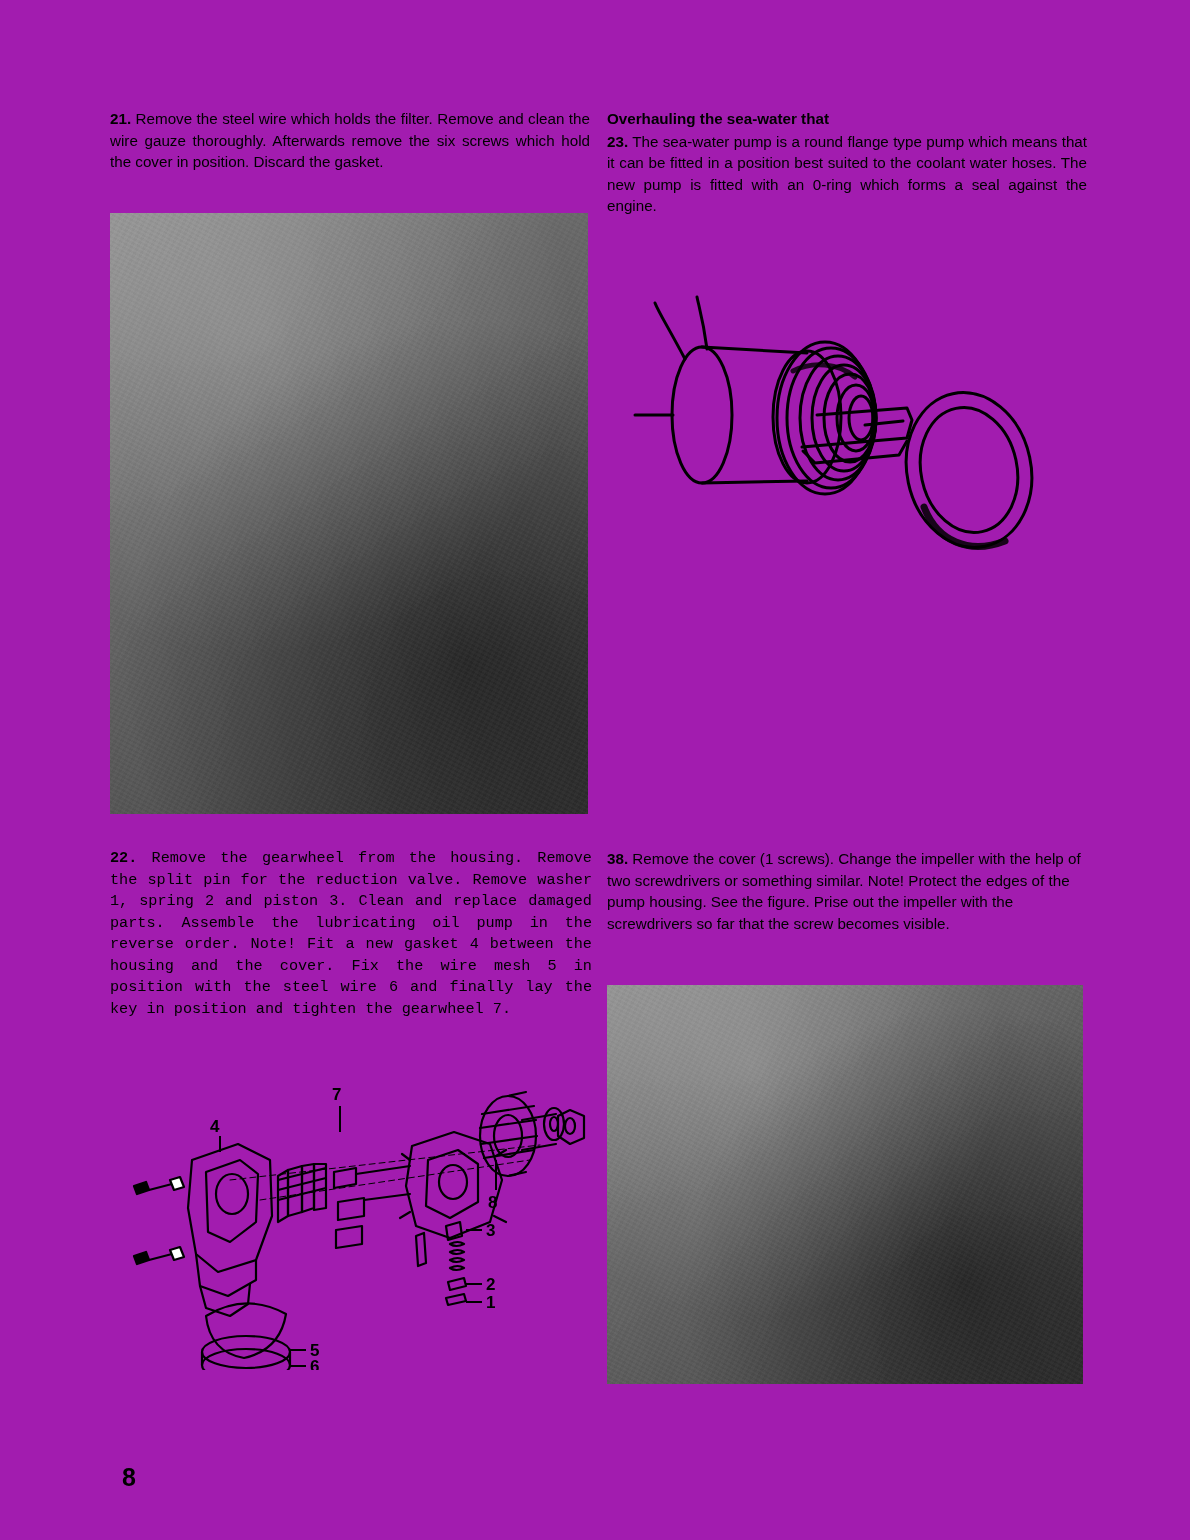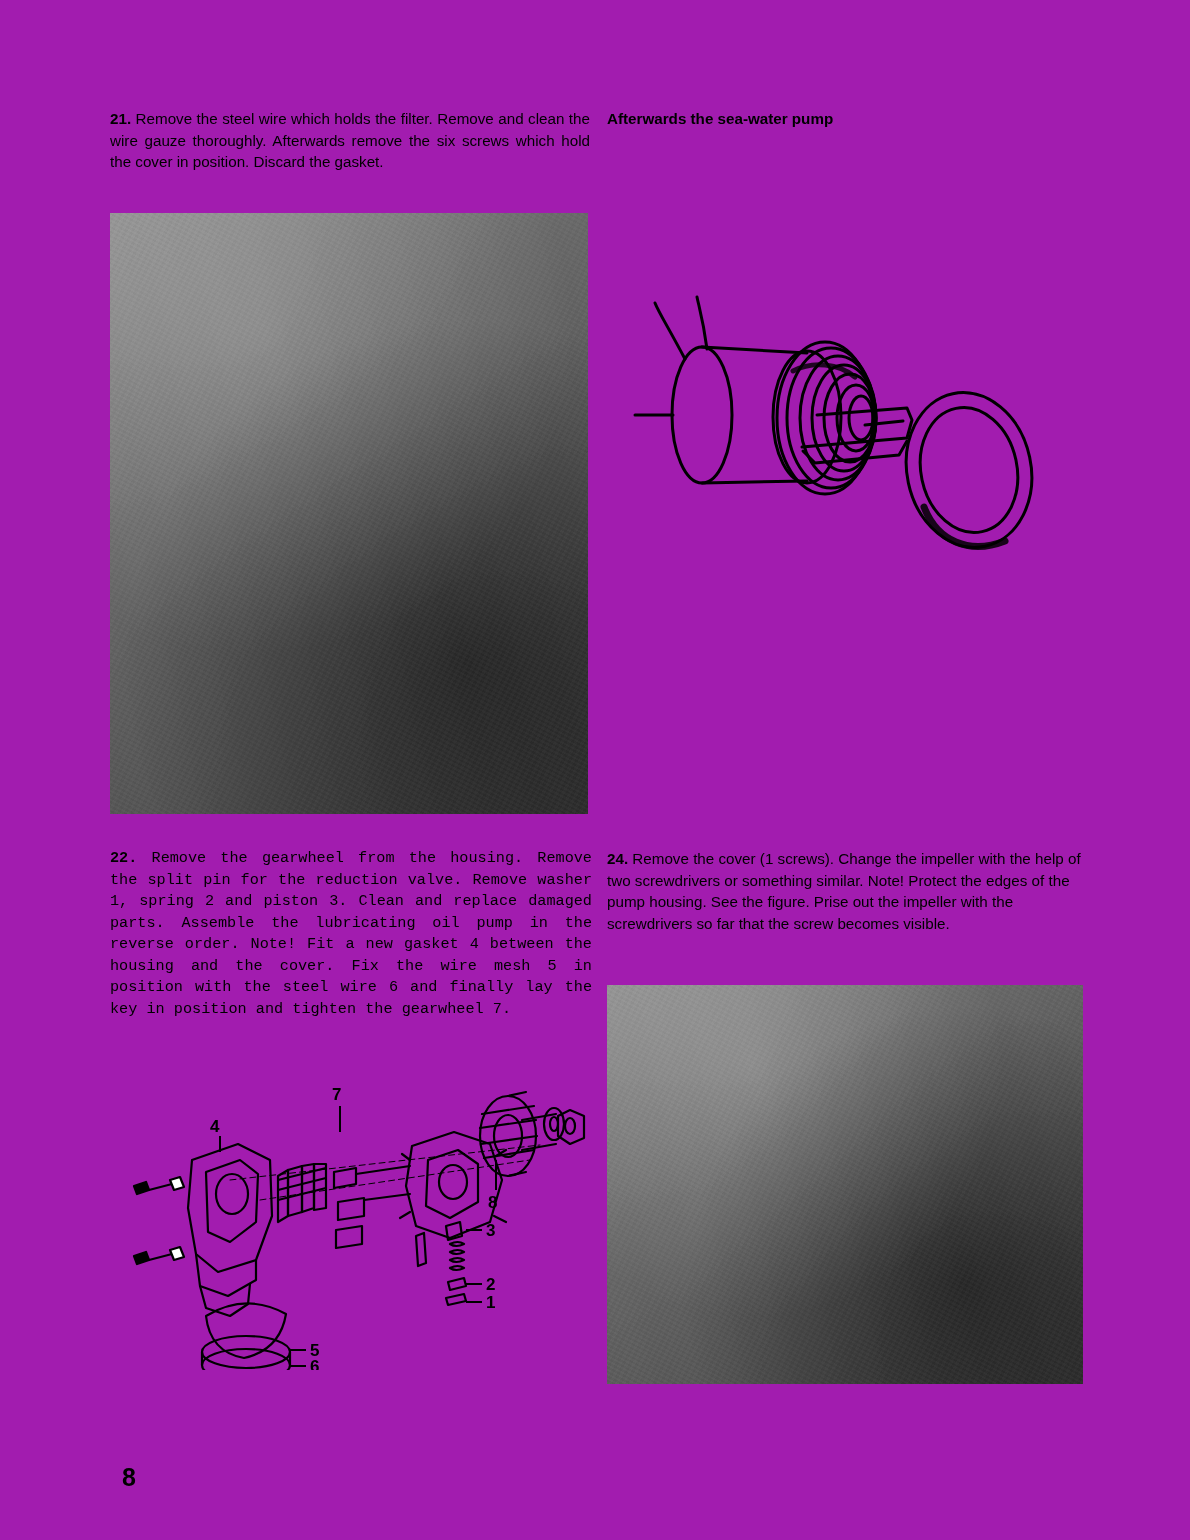--- a/index.html
+++ b/index.html
@@ -180,21 +180,22 @@
       <path d="M150 660 L478 625 L478 680 L150 720 Z" fill="#6f6f6f"></path>
       <path d="M200 700 L478 660 L478 700 L210 740 Z" fill="#4e4e4e"></path>
       <path d="M250 745 L478 700 L478 760 L260 800 Z" fill="#3f3f3f"></path>
 
       <rect x="0" y="0" width="478" height="601" fill="url(#vign)"></rect>
     </svg>
     <div class="grain"></div>
   </div>
 
   <div class="col col-right">
-    <p class="head">Afterwards the sea-water pump</p>
+    <p class="head">Overhauling the sea-water that</p>
+    <p class="para"><b>23.</b> <span>The sea-water pump is a round flange type pump which means that it can be fitted in a position best suited to the coolant water hoses. The new pump is fitted with an 0-ring which forms a seal against the engine.</span></p>
   </div>
 
   <div class="fig-23">
     <svg width="478" height="330" viewBox="0 0 478 330">
       <g fill="none" stroke="#000" stroke-width="3" stroke-linecap="round" stroke-linejoin="round">
 
         <ellipse cx="95" cy="140" rx="30" ry="68"></ellipse>
         <path d="M95 72 L200 78"></path>
         <path d="M95 208 L200 206"></path>
         <ellipse cx="200" cy="142" rx="34" ry="66"></ellipse>
@@ -222,21 +223,21 @@
       <path d="M317 232 C330 266 362 280 398 266" stroke="#000" stroke-width="7" fill="none" stroke-linecap="round" opacity=".85"></path>
       <path d="M186 96 C205 86 232 88 248 102" stroke="#000" stroke-width="5" fill="none" stroke-linecap="round" opacity=".8"></path>
     </svg>
   </div>
 
   <div class="cap2-block">
     <p class="para"><b>22.</b> <span>Remove the gearwheel from the housing. Remove the split pin for the reduction valve. Remove washer 1, spring 2 and piston 3. Clean and replace damaged parts. Assemble the lubricating oil pump in the reverse order. Note! Fit a new gasket 4 between the housing and the cover. Fix the wire mesh 5 in position with the steel wire 6 and finally lay the key in position and tighten the gearwheel 7.</span></p>
   </div>
 
   <div class="cap4-block">
-    <p class="para nojust"><b>24.</b> <span>Remove the cover (1 screws). Change the impeller with the help of two screwdrivers or something similar. Note! Protect the edges of the pump housing. See the figure. Prise out the impeller with the screwdrivers so far that the screw becomes visible.</span></p>
+    <p class="para nojust"><b>38.</b> <span>Remove the cover (1 screws). Change the impeller with the help of two screwdrivers or something similar. Note! Protect the edges of the pump housing. See the figure. Prise out the impeller with the screwdrivers so far that the screw becomes visible.</span></p>
   </div>
 
   <div class="fig-22">
     <svg width="478" height="330" viewBox="0 0 478 330">
       <g fill="none" stroke="#000" stroke-width="2.2" stroke-linejoin="round" stroke-linecap="round">
 
         <path d="M120 140 L430 105" stroke-width="1" stroke-dasharray="6 4"></path>
         <path d="M150 160 L420 120" stroke-width="1" stroke-dasharray="6 4"></path>
 
         <path d="M24 146 l12 -4 l3 8 l-12 4 z" fill="#000"></path>

